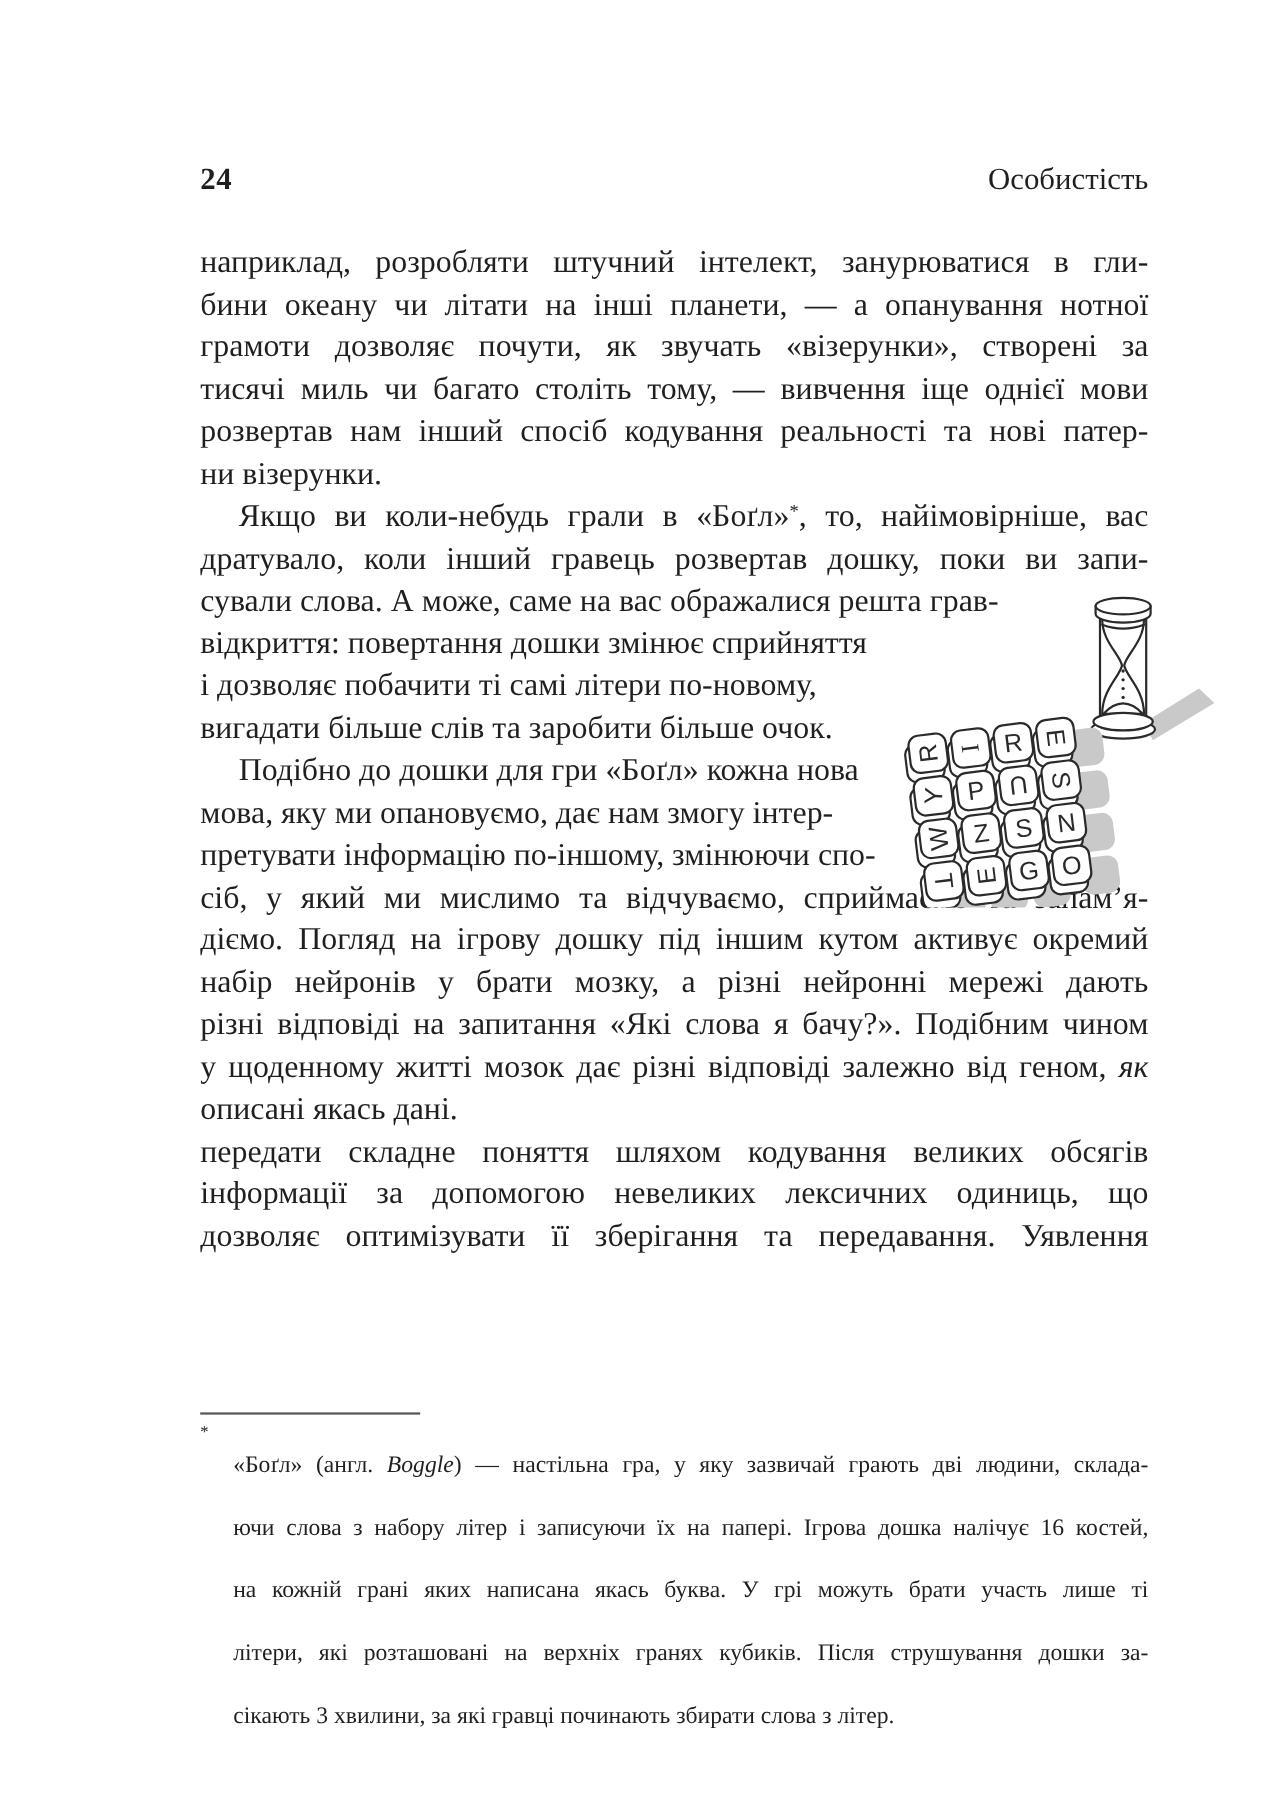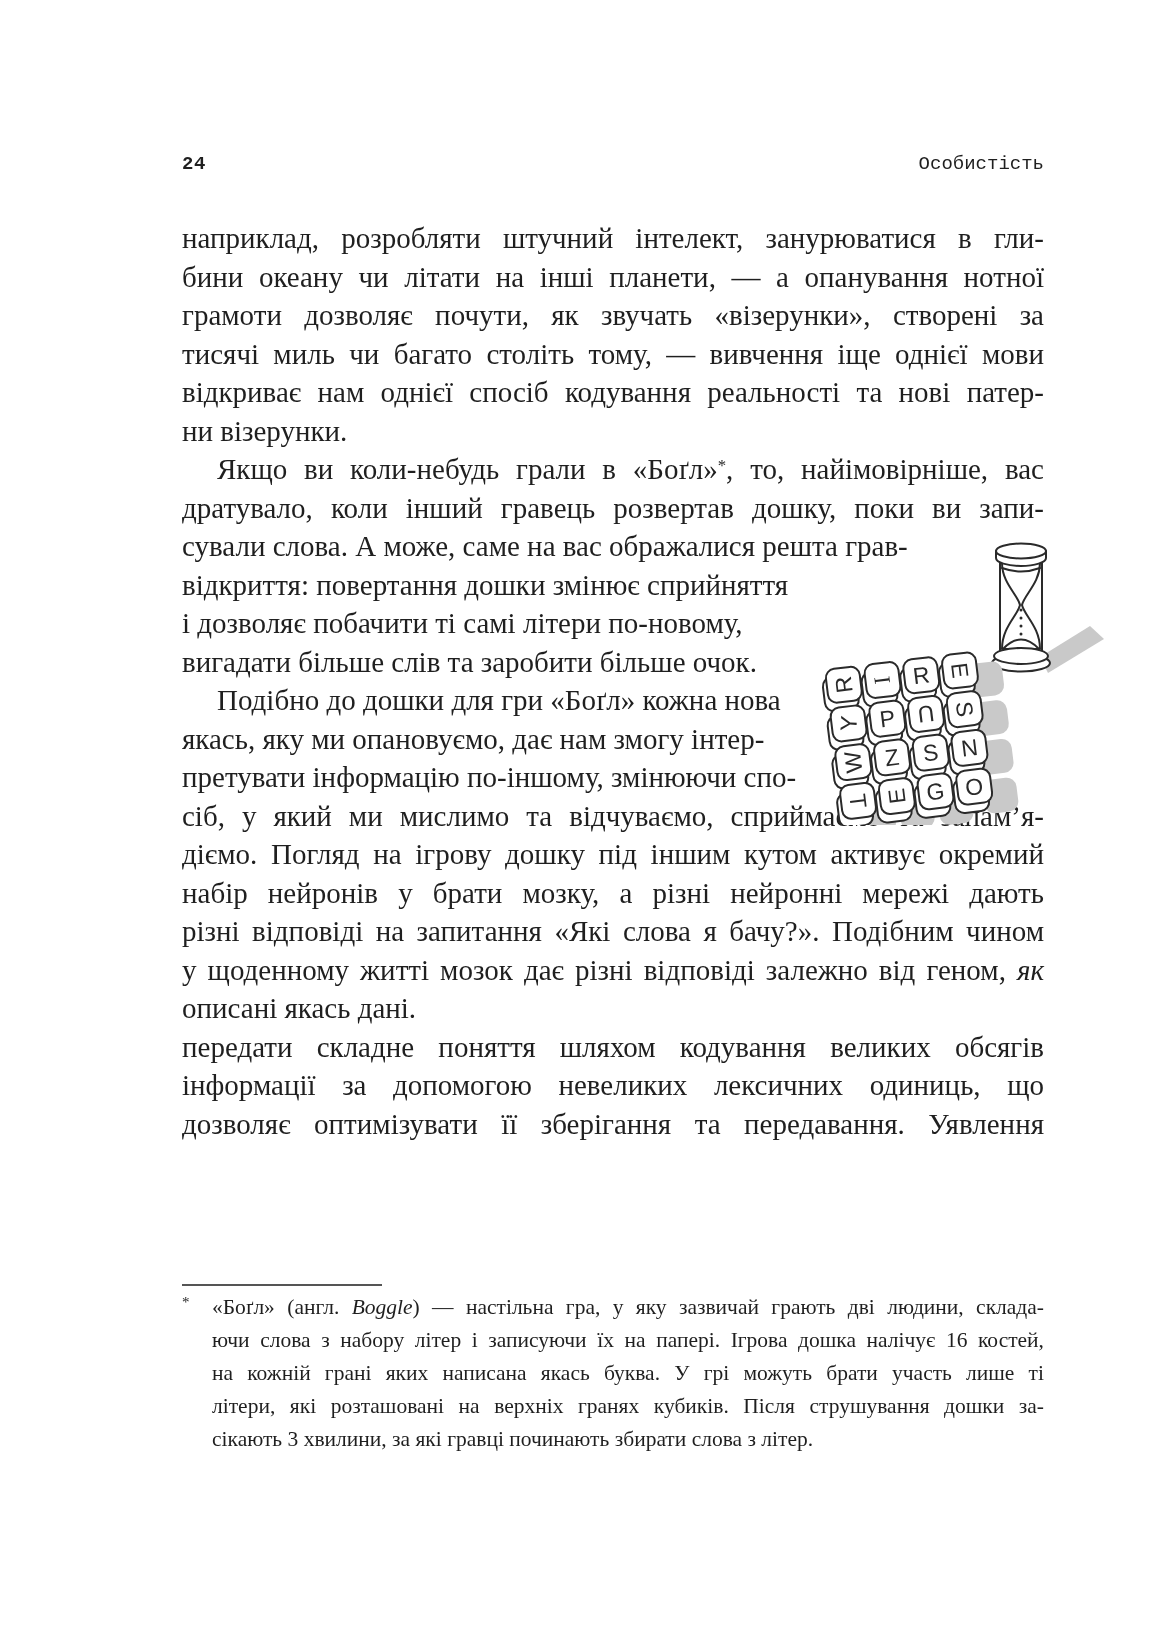--- a/index.html
+++ b/index.html
@@ -4,41 +4,41 @@
 <style>
   html,body{margin:0;padding:0;background:#e8e8e8;}
   .page{
     position:relative; width:1166px; height:1630px; margin:0 auto;
     background:var(--paper,#ffffff); color:var(--ink-text,#1f1f1f);
     font-family:"Liberation Serif", serif; overflow:hidden;
   }
   .hdr{
     position:absolute; top:151px; left:182px; width:862px;
     display:flex; justify-content:space-between; align-items:center;
-    font-size:19px; line-height:26px;font-family:Liberation Mono, monospace;
+    font-size:28px; line-height:26px;
   }
   .hdr .num{font-weight:bold; letter-spacing:0.5px;}
   #body-text{
     position:absolute; top:219px; left:182px; width:862px;
     font-size:29px;
   }
   .line{height:38.5px; line-height:38.5px;}
   .line.j{text-align:justify; text-align-last:justify;}
   .line.l{text-align:left;}
   .line.ind{padding-left:35px;}
   .it{font-style:italic;}
   .sup{font-size:0.58em; vertical-align:0.5em; line-height:0;}
   .rule{
     position:absolute; top:1284px; left:182px; width:200px; height:0;
     border-top:2px solid #555;
   }
   #footnote{
     position:absolute; top:1291px; left:182px; width:862px; font-size:21.5px;
   }
-  #footnote .line{height:33px; line-height:33px;}
+  #footnote .line{height:33px; line-height:33px;margin-top:24px;}
   .fn-marker{
     position:absolute; left:0; top:3px; font-size:15px;
   }
   #footnote-lines{margin-left:30px;}
   svg.illus{position:absolute; left:790px; top:535px;}
   svg .ln path, svg .ln ellipse{fill:none; stroke:var(--ink,#2a2a2a); stroke-width:2; stroke-linecap:round; stroke-linejoin:round;}
   svg .ln .wfill{fill:#ffffff;}
   svg .shadow{fill:var(--shadow,#c9c9c9);}
   svg text.die-letter{
     font-family:"Liberation Sans", sans-serif; font-size:23px;
@@ -55,34 +55,34 @@
     <span class="num">24</span>
     <span class="head">Особистість</span>
   </div>
 
   <div id="body-text">
       <div>
         <div class="line j"><span>наприклад, розробляти штучний інтелект, занурюватися в гли-</span></div>
         <div class="line j"><span>бини океану чи літати на інші планети, — а опанування нотної</span></div>
         <div class="line j"><span>грамоти дозволяє почути, як звучать «візерунки», створені за</span></div>
         <div class="line j"><span>тисячі миль чи багато століть тому, — вивчення іще однієї мови</span></div>
-        <div class="line j"><span>відкриває нам однієї спосіб кодування реальності та нові патер-</span></div>
+        <div class="line j"><span>розвертав нам інший спосіб кодування реальності та нові патер-</span></div>
         <div class="line l"><span>ни візерунки.</span></div>
       </div>
       <div>
         <div class="line j ind"><span>Якщо ви коли-небудь грали в «Боґл»</span><span class="sup">*</span><span>, то, найімовірніше, вас</span></div>
         <div class="line j"><span>дратувало, коли інший гравець розвертав дошку, поки ви запи-</span></div>
         <div class="line l"><span>сували слова. А може, саме на вас ображалися решта грав-</span></div>
         <div class="line l"><span>відкриття: повертання дошки змінює сприйняття</span></div>
         <div class="line l"><span>і дозволяє побачити ті самі літери по-новому,</span></div>
         <div class="line l"><span>вигадати більше слів та заробити більше очок.</span></div>
       </div>
       <div>
         <div class="line l ind"><span>Подібно до дошки для гри «Боґл» кожна нова</span></div>
-        <div class="line l"><span>якась, яку ми опановуємо, дає нам змогу інтер-</span></div>
+        <div class="line l"><span>мова, яку ми опановуємо, дає нам змогу інтер-</span></div>
         <div class="line l"><span>претувати інформацію по-іншому, змінюючи спо-</span></div>
         <div class="line j"><span>сіб, у який ми мислимо та відчуваємо, сприймаємо та запам’я-</span></div>
         <div class="line j"><span>діємо. Погляд на ігрову дошку під іншим кутом активує окремий</span></div>
         <div class="line j"><span>набір нейронів у брати мозку, а різні нейронні мережі дають</span></div>
         <div class="line j"><span>різні відповіді на запитання «Які слова я бачу?». Подібним чином</span></div>
         <div class="line j"><span>у щоденному житті мозок дає різні відповіді залежно від геном, </span><span class="it">як</span></div>
         <div class="line l"><span>описані якась дані.</span></div>
       </div>
       <div>
         <div class="line j"><span>передати складне поняття шляхом кодування великих обсягів</span></div>

